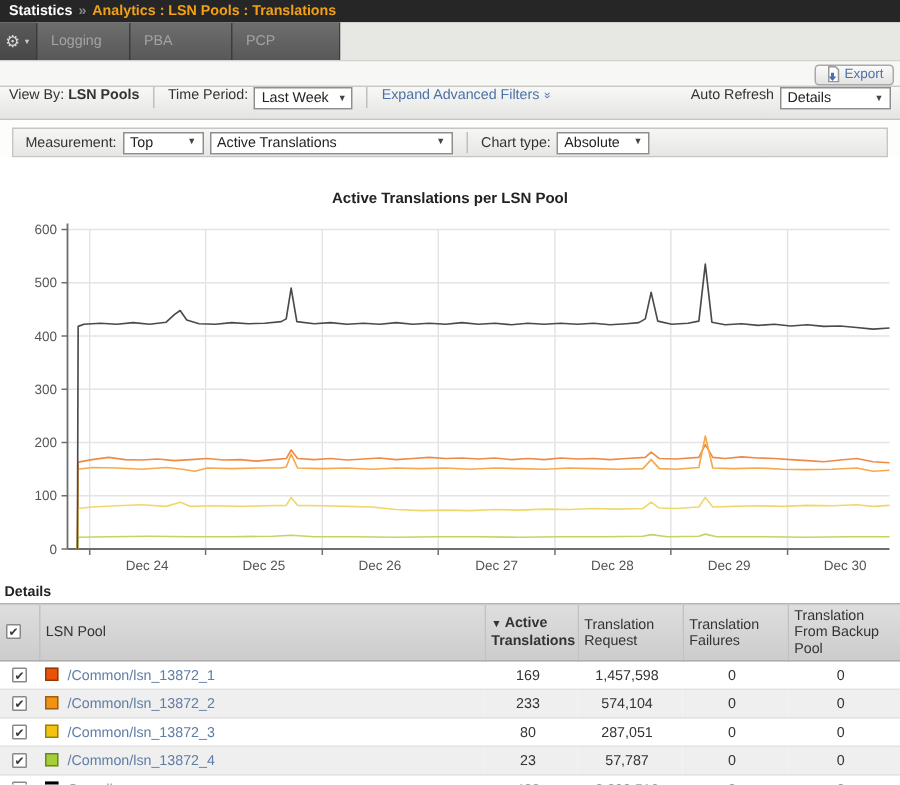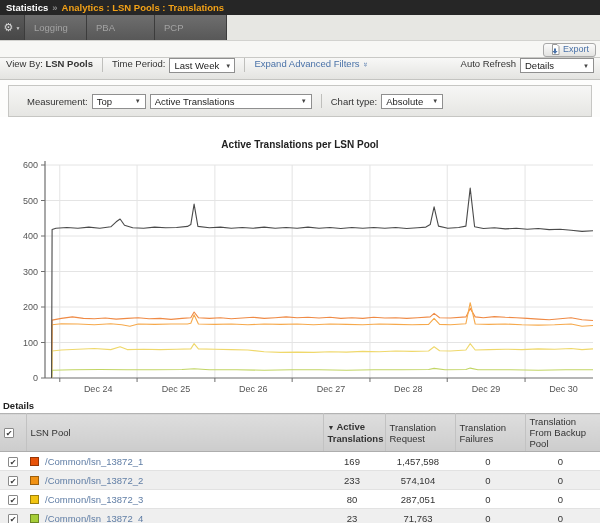--- a/index.html
+++ b/index.html
@@ -48,22 +48,22 @@
         background:#fff; border:1px solid #8f8f8f; height:15px; padding:0 4px;
         font-size:9.5px; color:#222; margin-left:4px; cursor:pointer; }
   .dd .arr { font-size:6px; color:#444; margin-left:6px; }
   .link { color:#4a72a8; cursor:pointer; }
   .chev { display:inline-block; transform:rotate(90deg); font-size:8px; color:#4a72a8;
           margin-left:3px; }
   .push { margin-left:auto; }
 
   
   .measurebar-wrap { padding:5px 8px 0 8px; background:#fdfdfc; }
-  .measurebar { height:32px; border:1px solid #c6c6c3; background:linear-gradient(#f6f6f5,#e6e6e3);
-                display:flex; align-items:center; padding:0 18px; font-size:9.5px; color:#333;
+  .measurebar { height:20px; border:1px solid #c6c6c3; background:linear-gradient(#f6f6f5,#e6e6e3);
+                display:flex; align-items:center; padding:0 8px; font-size:9.5px; color:#333;
                 white-space:nowrap;text-align:right; }
 
   
   .chart-section { background:#fff; }
   .chart-title { text-align:center; font-size:10px; font-weight:bold; color:#222;
                  padding-top:22px; padding-bottom:7px; }
   svg text { font-family:"Liberation Sans", sans-serif; }
 
   
   .details-heading { font-size:9.5px; font-weight:bold; color:#222; padding:2px 12px 2px 3px; }
@@ -259,21 +259,21 @@
         <td><span class="swatch" style="background: rgb(242, 196, 17);"></span><span class="pool-link">/Common/lsn_13872_3</span></td>
         <td class="num">80</td>
         <td class="num">287,051</td>
         <td class="num">0</td>
         <td class="num">0</td>
       </tr>
       <tr class="alt">
         <td class="ckcol"><span class="cb">✔</span></td>
         <td><span class="swatch" style="background: rgb(166, 206, 56);"></span><span class="pool-link">/Common/lsn_13872_4</span></td>
         <td class="num">23</td>
-        <td class="num">71,763</td>
+        <td class="num">57,787</td>
         <td class="num">0</td>
         <td class="num">0</td>
       </tr>
       <tr>
         <td class="ckcol"><span class="cb">✔</span></td>
         <td><span class="swatch" style="background: rgb(0, 0, 0);"></span><span>Overall</span></td>
         <td class="num">423</td>
         <td class="num">2,390,516</td>
         <td class="num">0</td>
         <td class="num">0</td>

